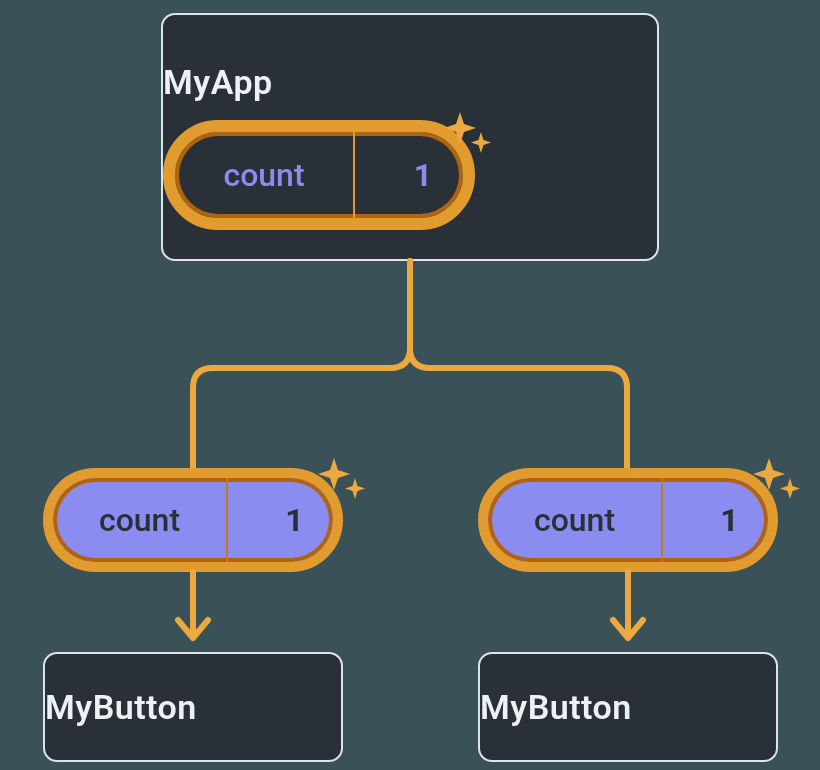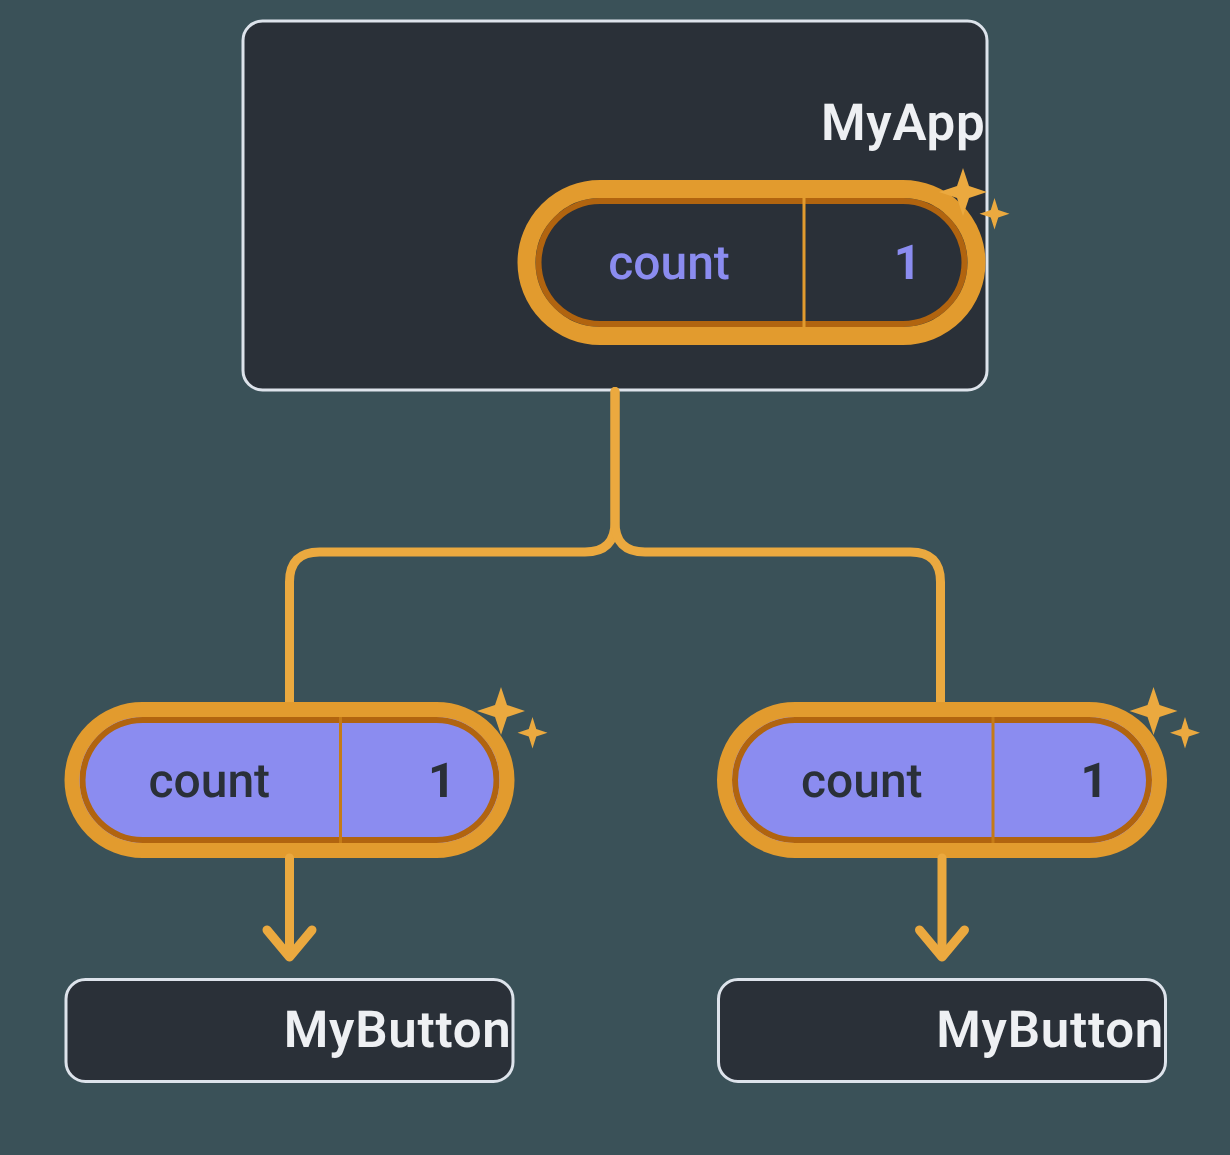--- a/index.html
+++ b/index.html
@@ -11,21 +11,21 @@
     position: relative;
     overflow: hidden;
   }
   .node-box {
     position: absolute;
     background: #2a3038;
     border: 2px solid #dde3eb;
     border-radius: 14px;
     display: flex;
     flex-direction: column;
-    align-items: flex-end;
+    align-items: flex-start;
     justify-content: center;
   }
   .parent-box {
     left: 161px;
     top: 13px;
     width: 498px;
     height: 248px;
     padding-top: 18px;
   }
   .node-title {
@@ -73,21 +73,21 @@
     display: flex;
     align-items: center;
     justify-content: center;
     font-size: 32px;
     font-weight: 500;
   }
   .pill-light .pill-left { flex: 0 0 175px; border-right: 2px solid #c57b17; }
   .pill-light .pill-right { flex: 1; font-weight: 700; }
   .child-box {
     width: 300px;
-    height: 70px;
+    height: 110px;
   }
   .sparkle {
     position: absolute;
     width: 50px;
     height: 50px;
     pointer-events: none;
   }
   svg.connector {
     position: absolute;
     overflow: visible;

